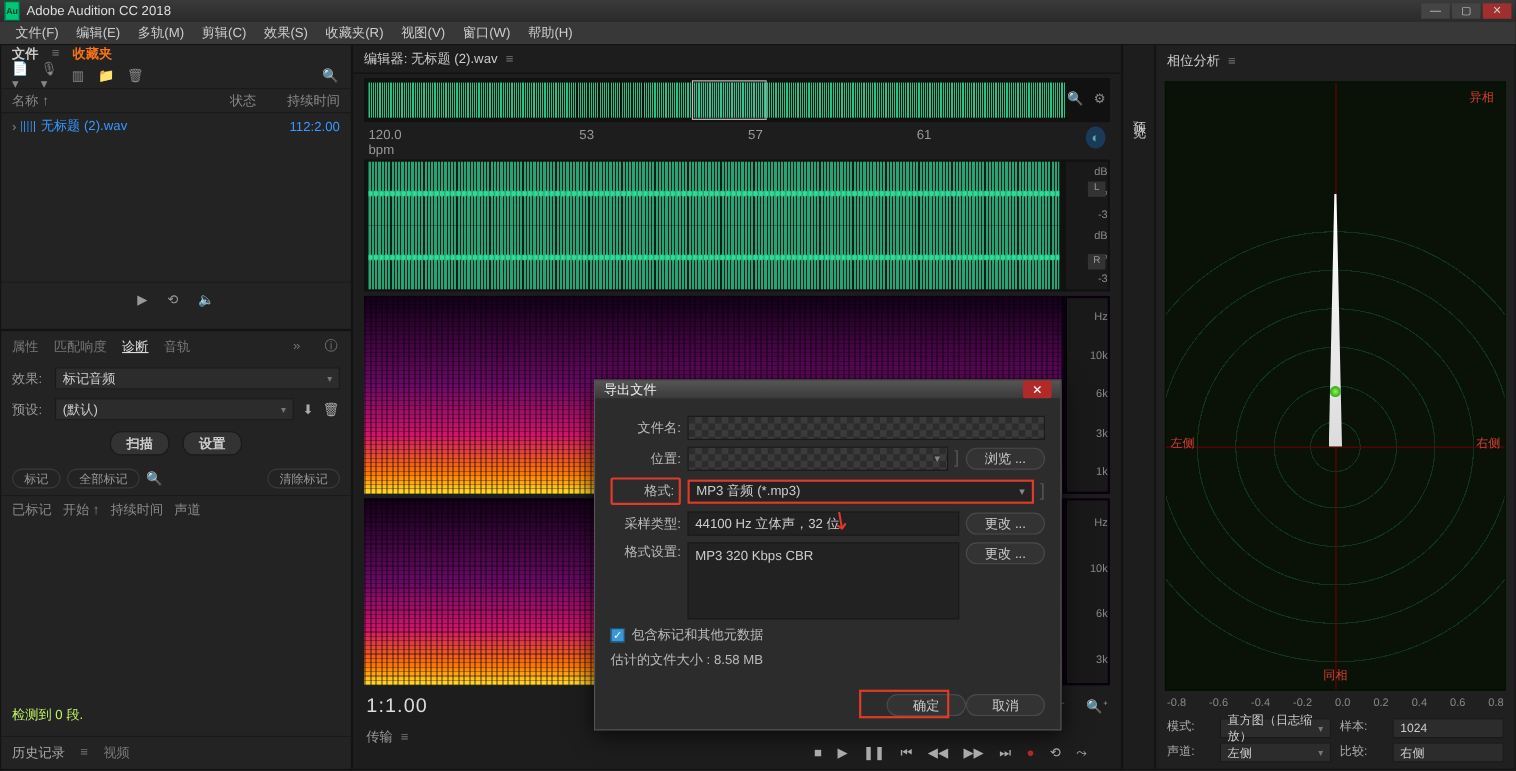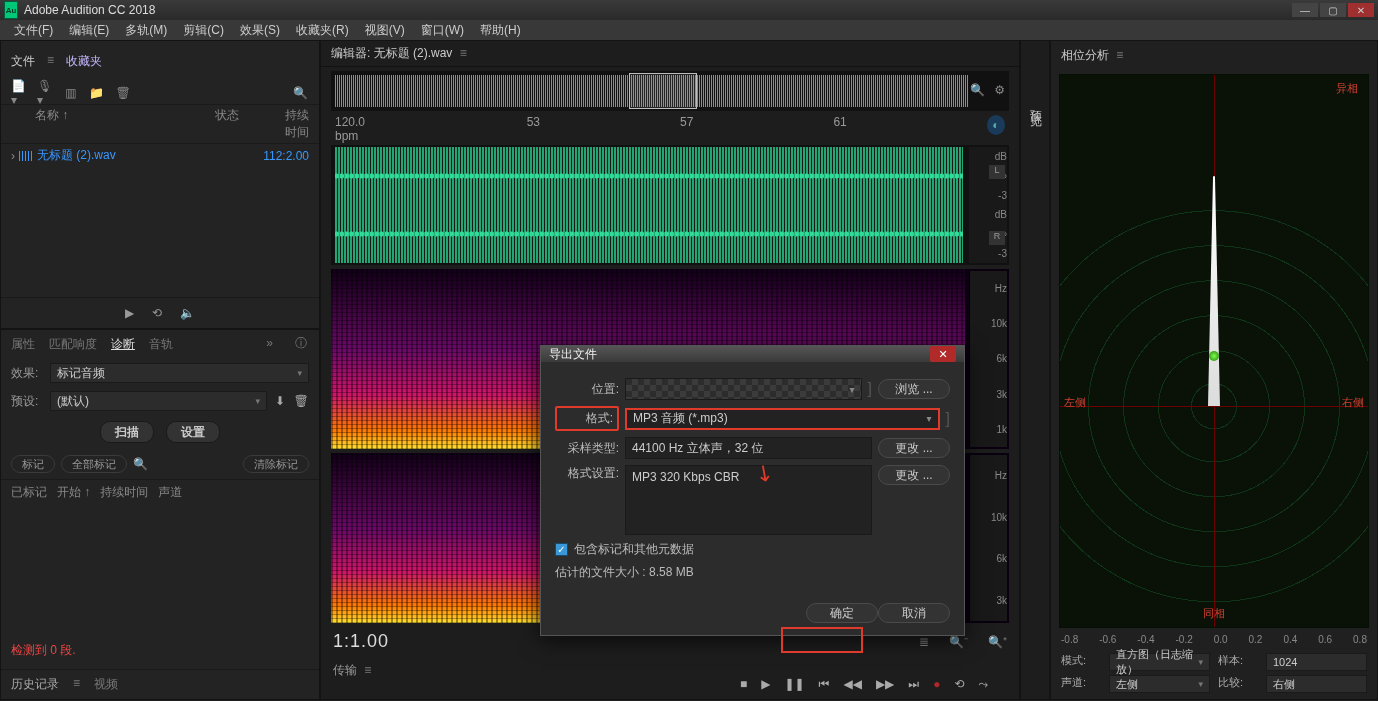--- a/index.html
+++ b/index.html
@@ -37,31 +37,31 @@
 .main-grid {
   display: grid;
   grid-template-columns: 320px 700px 30px 328px;
   grid-template-rows: 660px;
   height: calc(100% - 40px);
 }
 .panel { background: #232323; border: 1px solid #131313; }
 
 
 .left-col { display: flex; flex-direction: column; }
-.file-panel .tabs { display: flex; gap: 12px; padding: 12px 10px; }
+.file-panel .tabs { display: flex; gap: 12px; padding: 0 10px; font-weight: bold; }
 .file-panel .tabs span { color: #ccc; }
-.file-panel .tabs span.dim { color: #c4b5fd; }
+.file-panel .tabs span.dim { color: #f97316; }
 .tool-row { display: flex; gap: 10px; padding: 4px 10px; color: #888; }
 .ico { width: 16px; height: 14px; display: inline-flex; align-items: center; justify-content: center; }
 .header-row {
   display: flex; padding: 2px 10px; color: #888;
   border-top: 1px solid #1a1a1a; border-bottom: 1px solid #1a1a1a;
 }
-.header-row .c1 { width: 180px; margin-left: 24px; }
-.header-row .c2 { width: 60px; }
+.header-row .c1 { width: 180px; }
+.header-row .c2 { width: 60px; text-align: center; }
 .header-row .c3 { flex: 1; text-align: right; }
 .file-row {
   display: flex; padding: 3px 10px; color: #3a97ff; align-items: center;
 }
 .file-row .c1 { width: 180px; display: flex; align-items: center; gap: 4px; }
 .file-row .c3 { flex: 1; text-align: right; }
 .wave-ico {
   width: 14px; height: 10px;
   background: linear-gradient(90deg,#3a97ff 1px,transparent 1px) 0 0/3px 100%;
 }
@@ -86,21 +86,21 @@
   color: #ccc; display: inline-flex; align-items: center; justify-content: center;
   cursor: pointer; border-radius: 10px;
 }
 .btn-row { display: flex; gap: 12px; padding: 6px 10px; justify-content: center; font-weight: bold; }
 .pill {
   height: 18px; padding: 0 10px; border: 1px solid #3a3a3a; border-radius: 9px;
   color: #999; display: inline-flex; align-items: center; font-size: 11px;
 }
 .marker-tools { display: flex; gap: 6px; padding: 6px 10px; align-items: center; }
 .marker-headers { display: flex; gap: 10px; padding: 4px 10px; color: #888; border-top: 1px solid #1a1a1a; }
-.status-left { padding: 10px; color: #ef4444; margin-top: auto; }
+.status-left { padding: 10px; color: #bef264; margin-top: auto; }
 .history-tabs { display: flex; gap: 14px; padding: 6px 10px; border-top: 1px solid #1a1a1a; }
 
 
 .center-col { display: flex; flex-direction: column; background: #1d1d1d; }
 .editor-tab { padding: 4px 10px; color: #ccc; border-bottom: 1px solid #111; }
 .overview {
   height: 40px; margin: 4px 10px;
   background: #111; position: relative; overflow: hidden;
 }
 .overview .wf {
@@ -502,20 +502,24 @@
     </div>
   </div>
 </div>
 
 <div class="dialog">
   <div class="dlg-title">
     <span>导出文件</span>
     <span class="dlg-close">✕</span>
   </div>
   <div class="dlg-body">
+    <div class="dlg-row">
+      <span class="dlg-lbl">文件名:</span>
+      <div class="dlg-field mosaic"></div>
+    </div>
     <div class="dlg-row">
       <span class="dlg-lbl">位置:</span>
       <div class="dlg-field mosaic">
           <span class="drop-tri">▾</span>
         </div>
       <span style="color:#555;font-size:16px">]</span>
       <span class="dlg-btn">浏览 ...</span>
     </div>
     <div class="dlg-row">
       <span class="dlg-lbl hl-red" style="border-radius:2px;padding:2px 4px;border-right:none">格式:</span>

